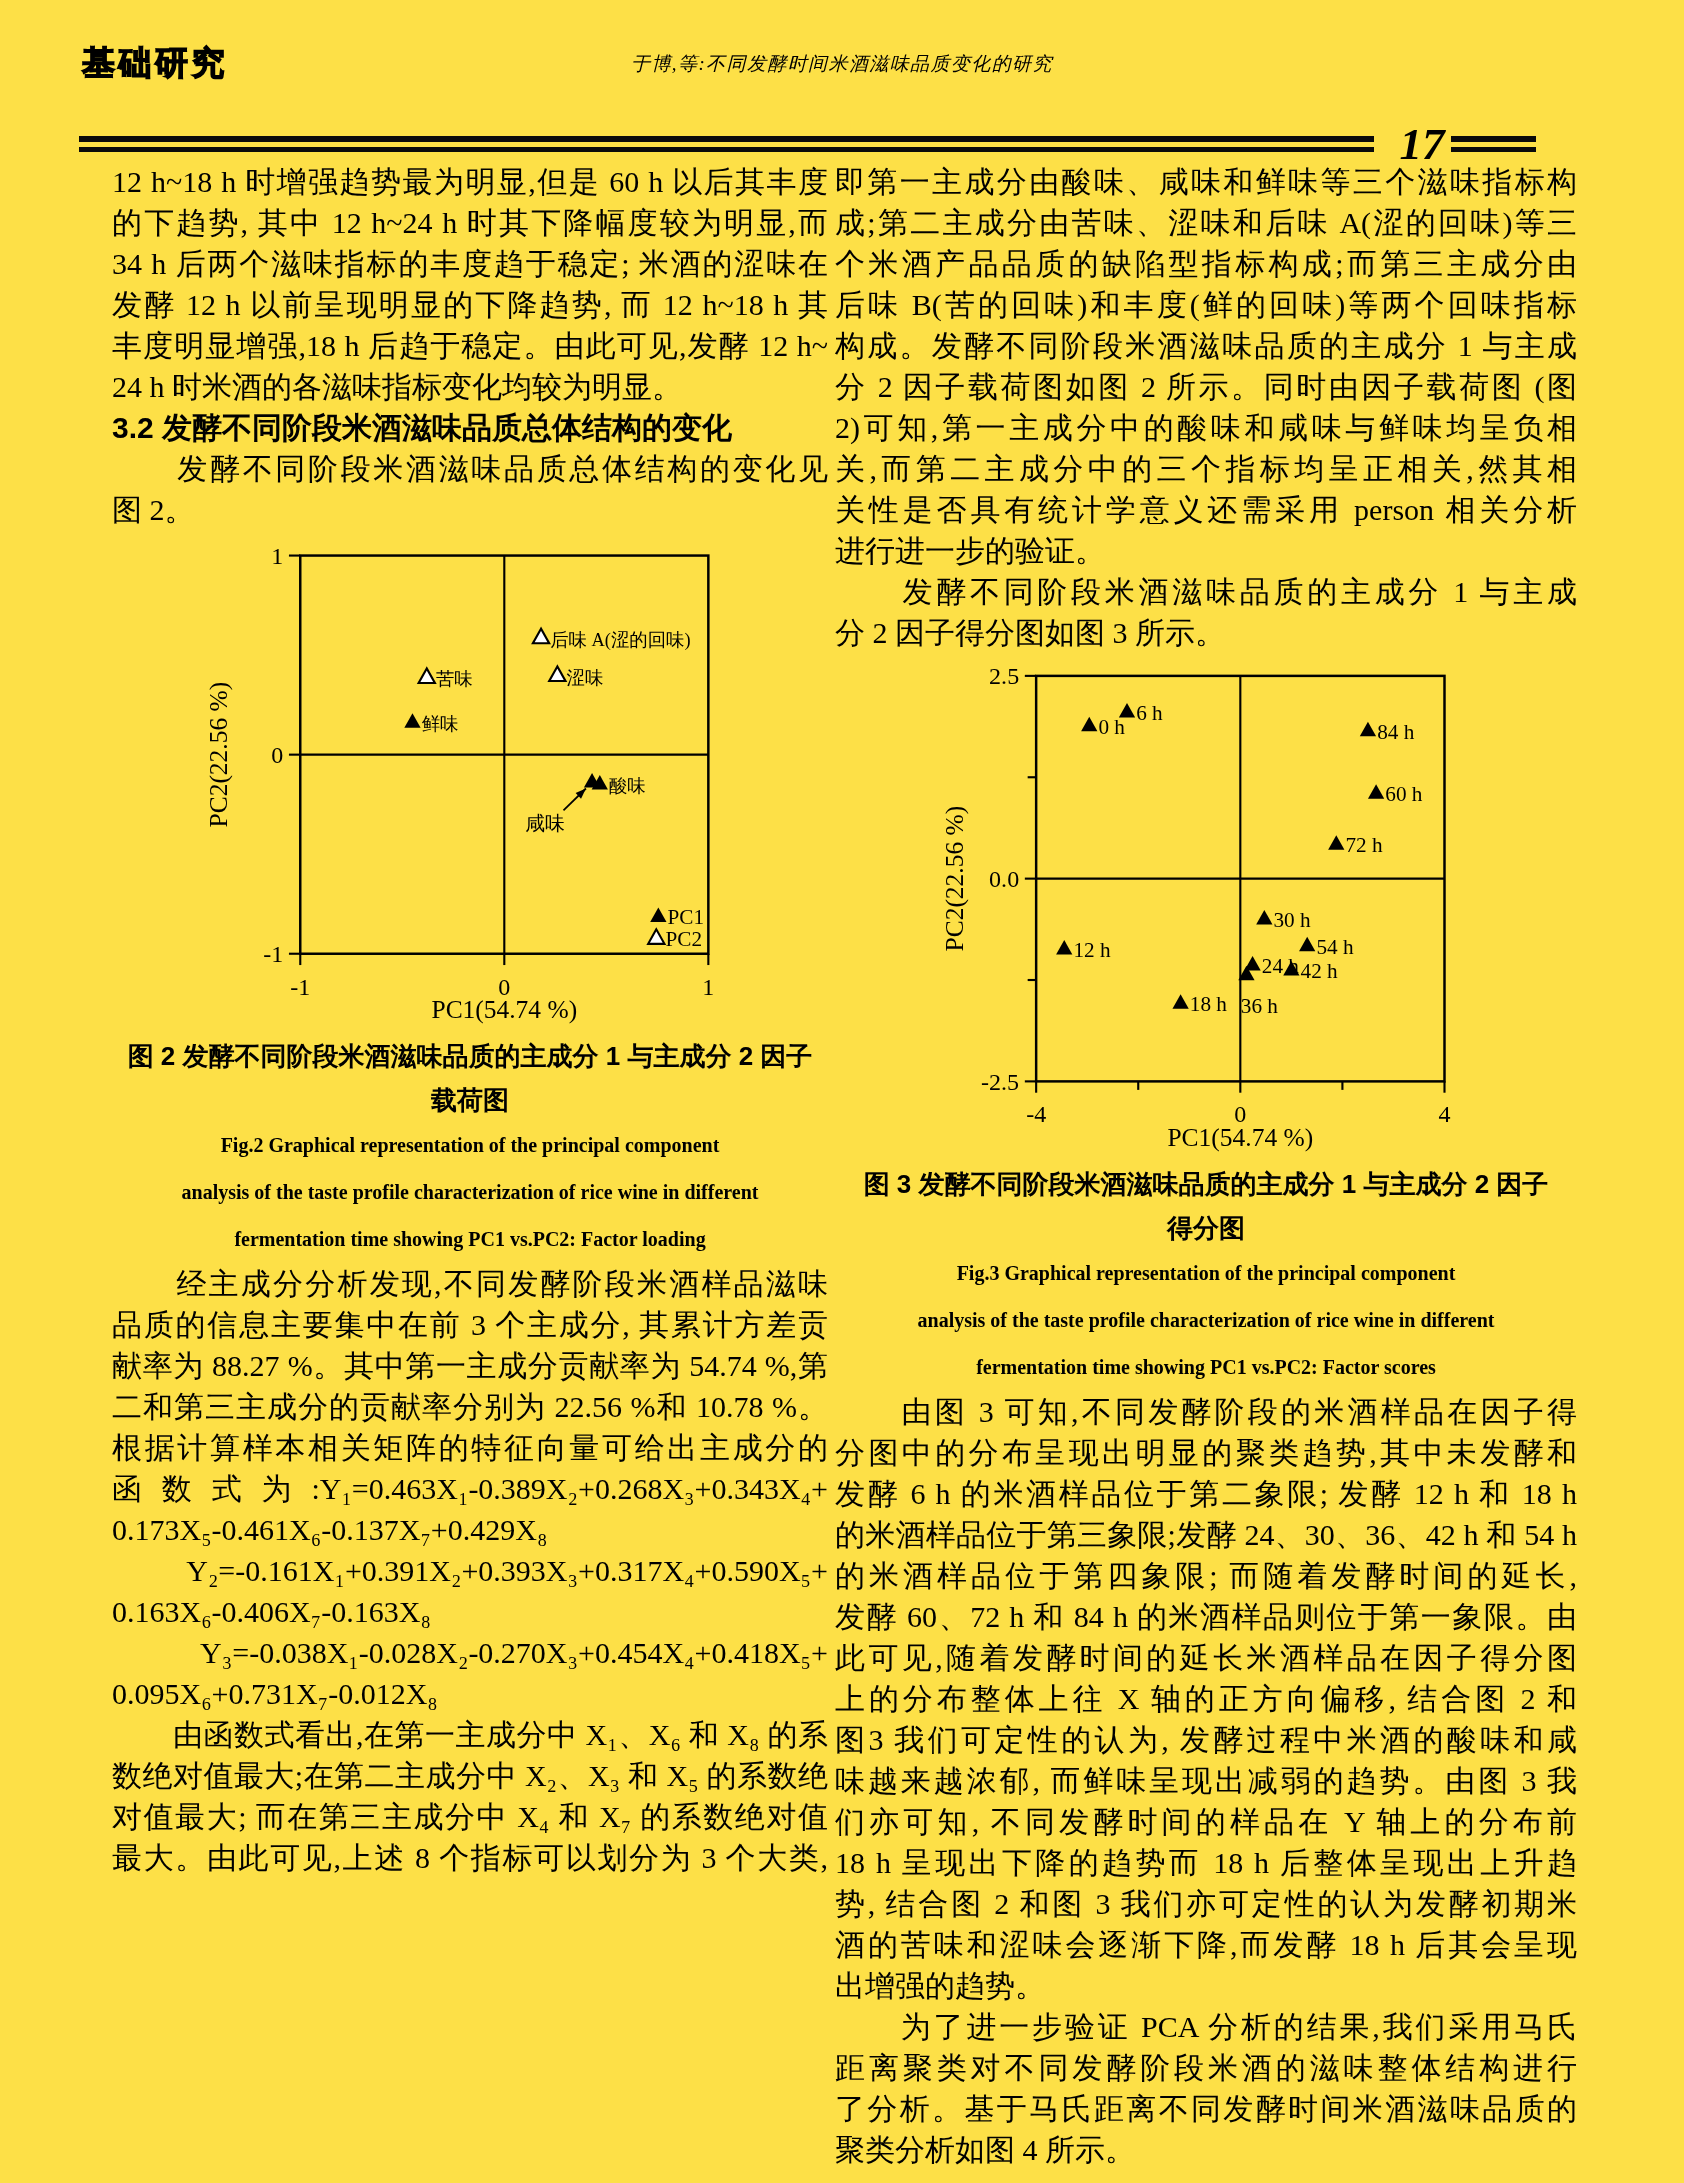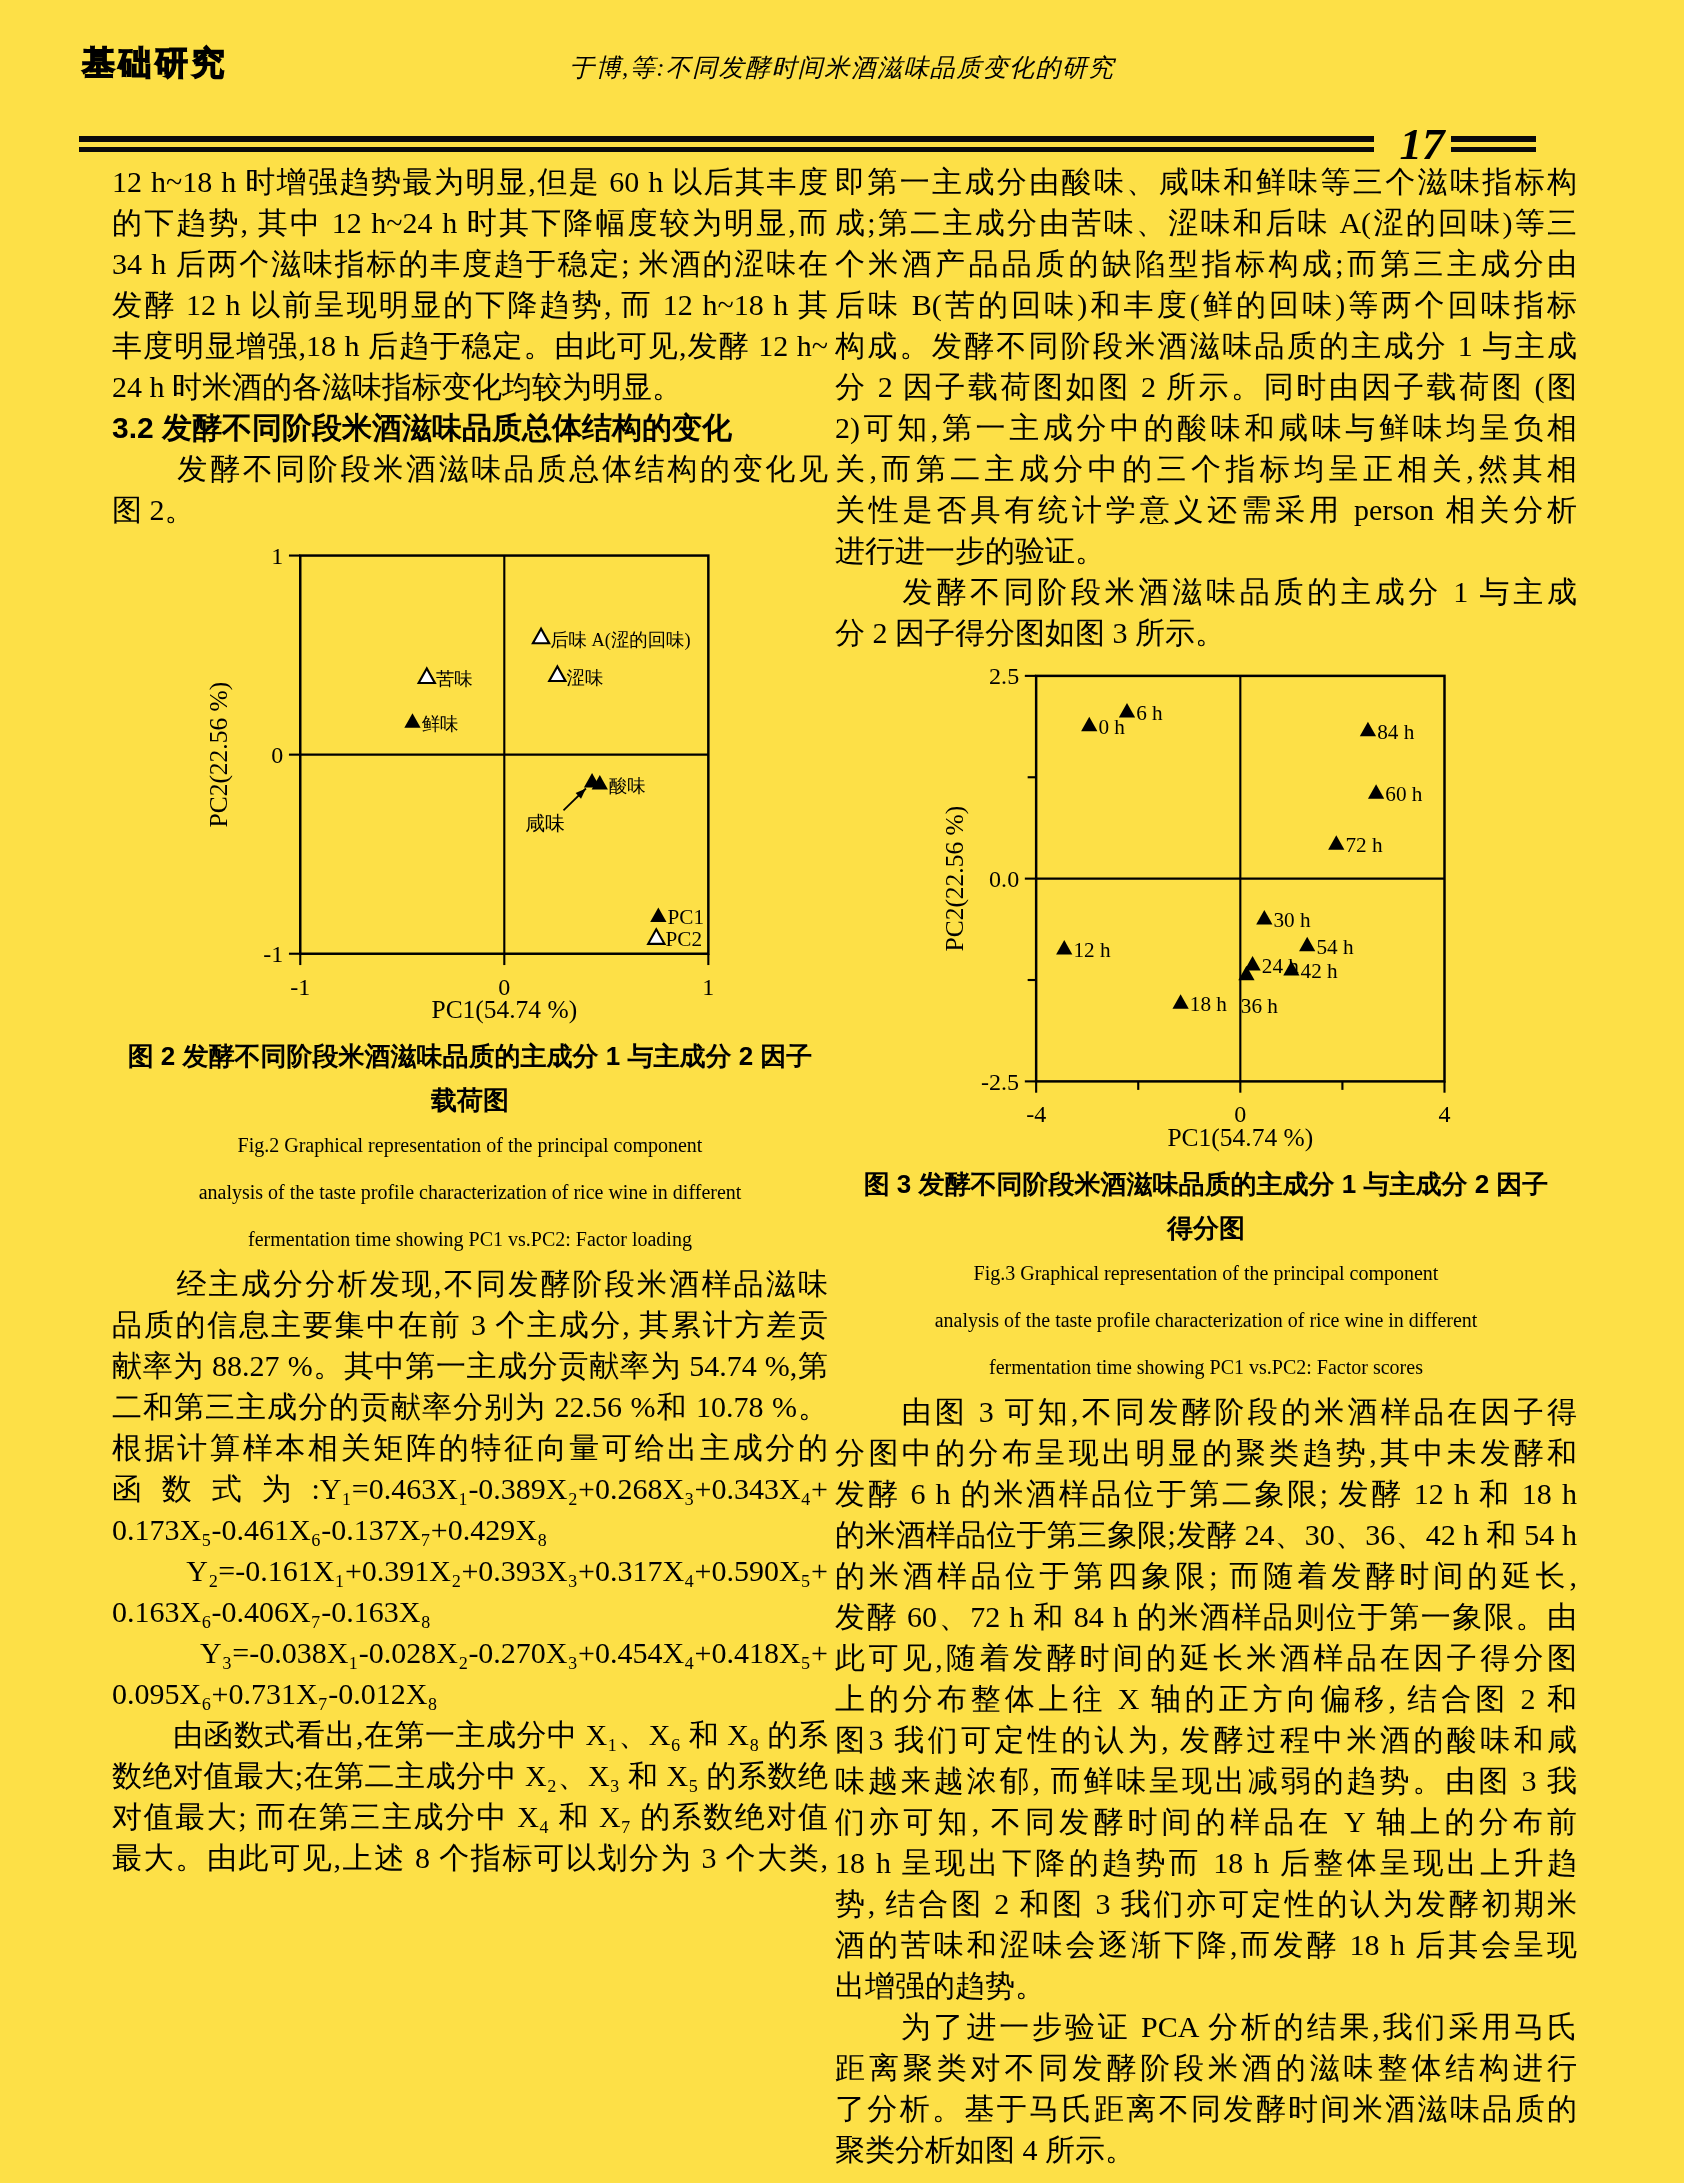--- a/index.html
+++ b/index.html
@@ -5,21 +5,21 @@
   html,body{margin:0;padding:0;background:#9a9a9a;}
   .page{position:relative;width:1684px;height:2183px;background:#fde047;overflow:hidden;
         font-family:"Liberation Serif","DejaVu Serif",serif;color:#000;}
 
   
   .section-label{position:absolute;left:82px;top:41px;
         font-family:"Liberation Sans","DejaVu Sans",sans-serif;
         font-weight:900;font-size:33px;letter-spacing:3.5px;
         -webkit-text-stroke:1.4px #000;}
   .running-title{position:absolute;left:0;top:51px;width:1684px;text-align:center;
-        font-size:25px;font-style:italic;letter-spacing:1.4px;}
+        font-size:19px;font-style:italic;letter-spacing:1.4px;}
   .hrule{position:absolute;height:5px;border-top:6.4px solid #0a0a0a;border-bottom:5.7px solid #0a0a0a;}
   .hrule.long{left:79px;top:136px;width:1295px;}
   .hrule.short{left:1451px;top:136px;width:85px;}
   .page-number{position:absolute;left:1390px;top:118px;width:64px;text-align:center;
         font-size:45px;font-style:italic;font-weight:600;}
 
   
   .col{position:absolute;top:161px;}
   .col.left{left:112px;width:716px;}
   .col.right{left:835px;width:742px;}
@@ -33,21 +33,21 @@
 
   
   .figure{text-align:center;}
   .figure.f2{margin-top:10px;}
   .figure.f3{margin-top:7px;}
   .figure svg{display:inline-block;}
 
   .caption-cn .tline{font-family:"Liberation Sans","DejaVu Sans",sans-serif;
         font-weight:700;font-size:26px;line-height:44px;height:44px;
         text-align:left;text-align-last:center;}
-  .caption-en .tline{font-weight:400;font-size:20px;line-height:47px;height:47px;
+  .caption-en .tline{font-weight:700;font-size:20px;line-height:47px;height:47px;
         text-align:right;text-align-last:center;}
   .caption-cn{margin-top:4.2px;}
 </style>
 </head>
 <body>
 
 <div class="page">
 
   <div class="section-label">基础研究</div>
   <div class="running-title">于博,等:不同发酵时间米酒滋味品质变化的研究</div>

